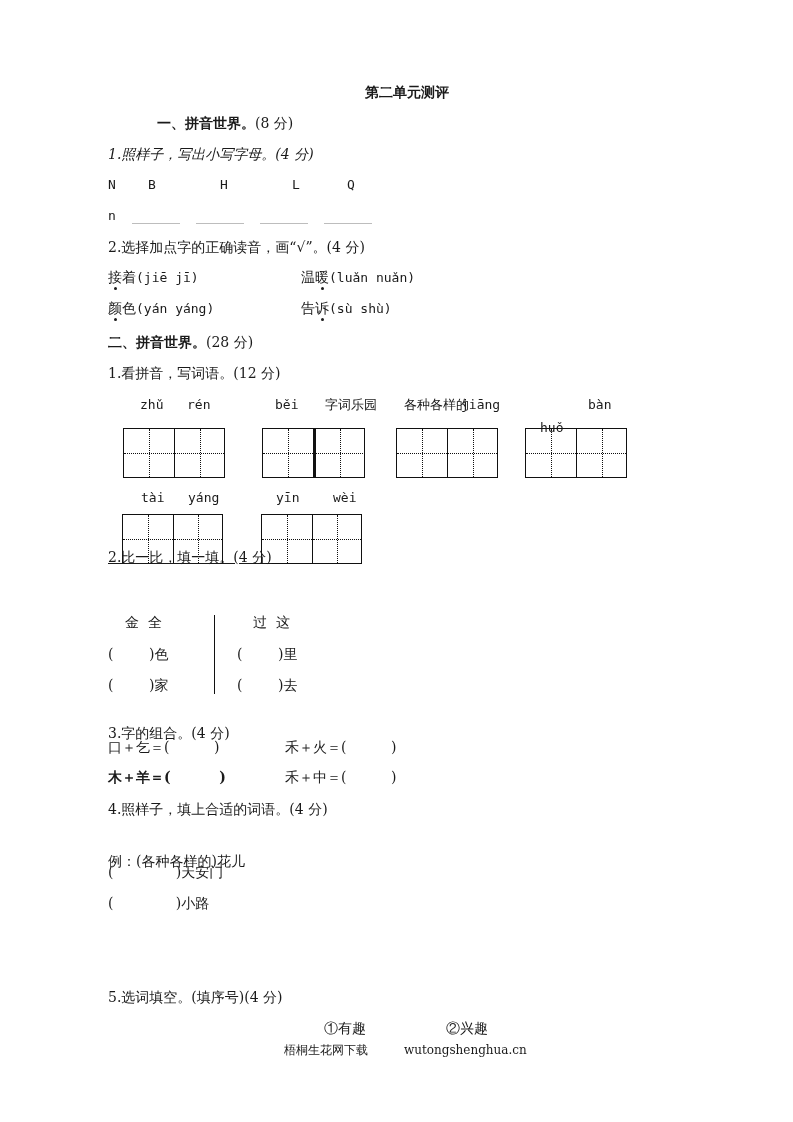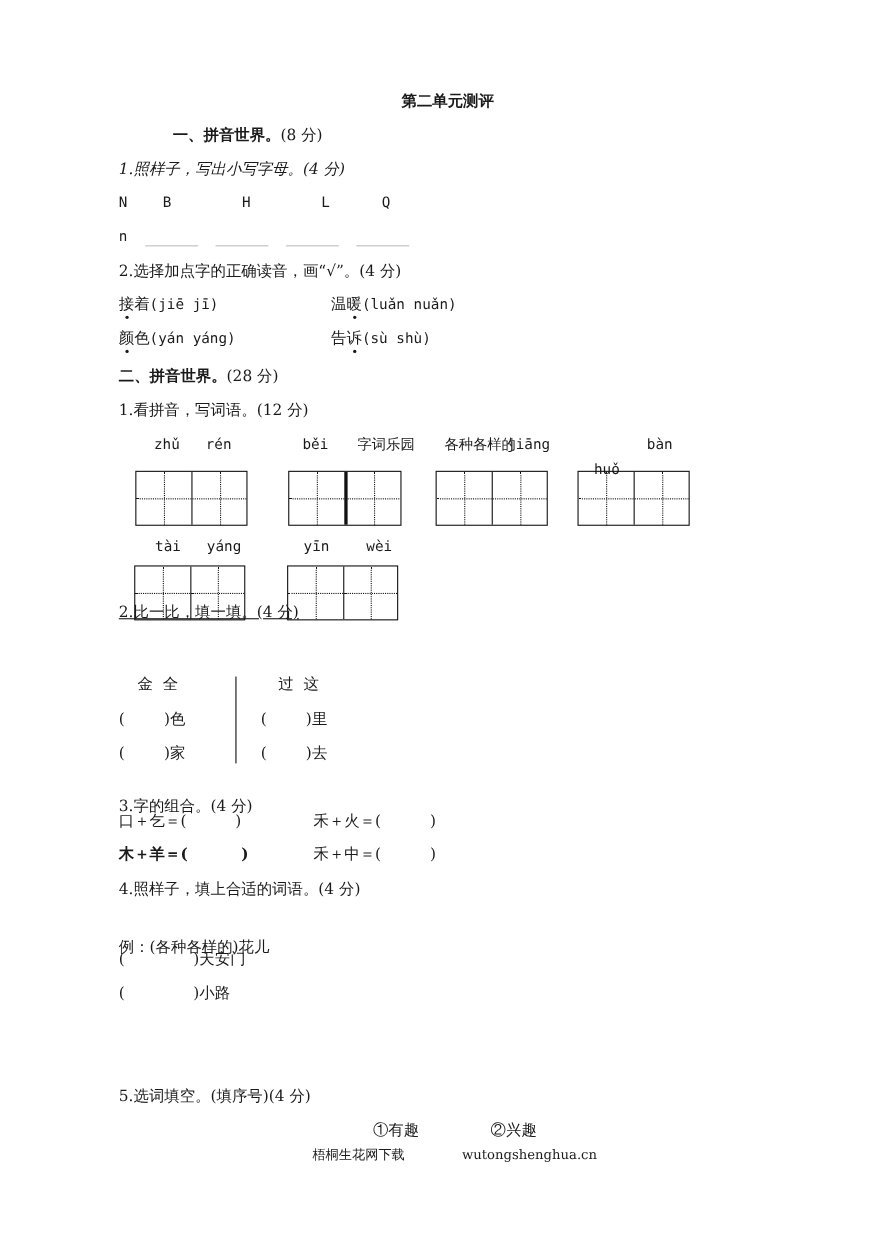--- a/index.html
+++ b/index.html
@@ -138,17 +138,17 @@
 <div class="abs t" style="left:285px; top:738px; white-space:pre;">禾＋火＝(          )</div>
 <div class="abs t" style="left:108px; top:768px; white-space:pre;font-weight:bold;">木＋羊＝(          )</div>
 <div class="abs t" style="left:285px; top:768px; white-space:pre;">禾＋中＝(          )</div>
 
 <div class="abs t" style="left:108px; top:800px;">4.照样子，填上合适的词语。(4 分)</div>
 <div class="abs t" style="left:108px; top:832px;margin-top:20px;">例：(各种各样的)花儿</div>
 <div class="abs t" style="left:108px; top:863px; white-space:pre;">(              )天安门</div>
 <div class="abs t" style="left:108px; top:894px; white-space:pre;">(              )小路</div>
 
 <div class="abs t" style="left:108px; top:988px;">5.选词填空。(填序号)(4 分)</div>
-<div class="abs t" style="left:339px; top:1019px;">①有趣</div>
+<div class="abs t" style="left:324px; top:1019px;">①有趣</div>
 <div class="abs t" style="left:446px; top:1019px;">②兴趣</div>
 
 <div class="abs footer" style="left:284px; top:1042px;">梧桐生花网下载</div>
-<div class="abs footer" style="left:404px; top:1042px;margin-left:16px;">wutongshenghua.cn</div>
+<div class="abs footer" style="left:404px; top:1042px;">wutongshenghua.cn</div>
 
 </body></html>

